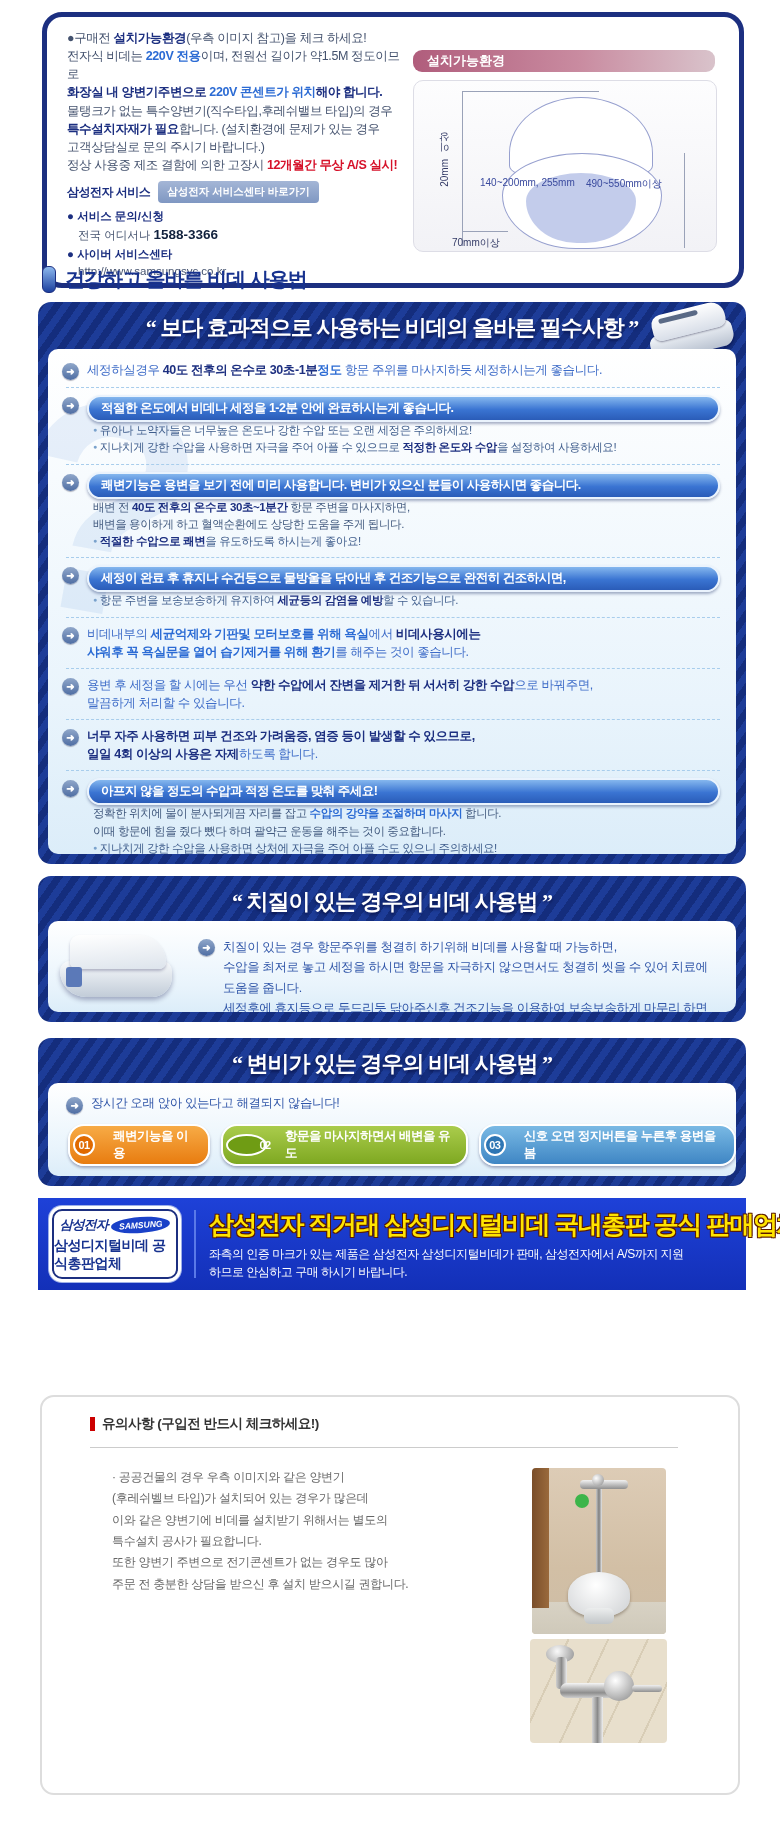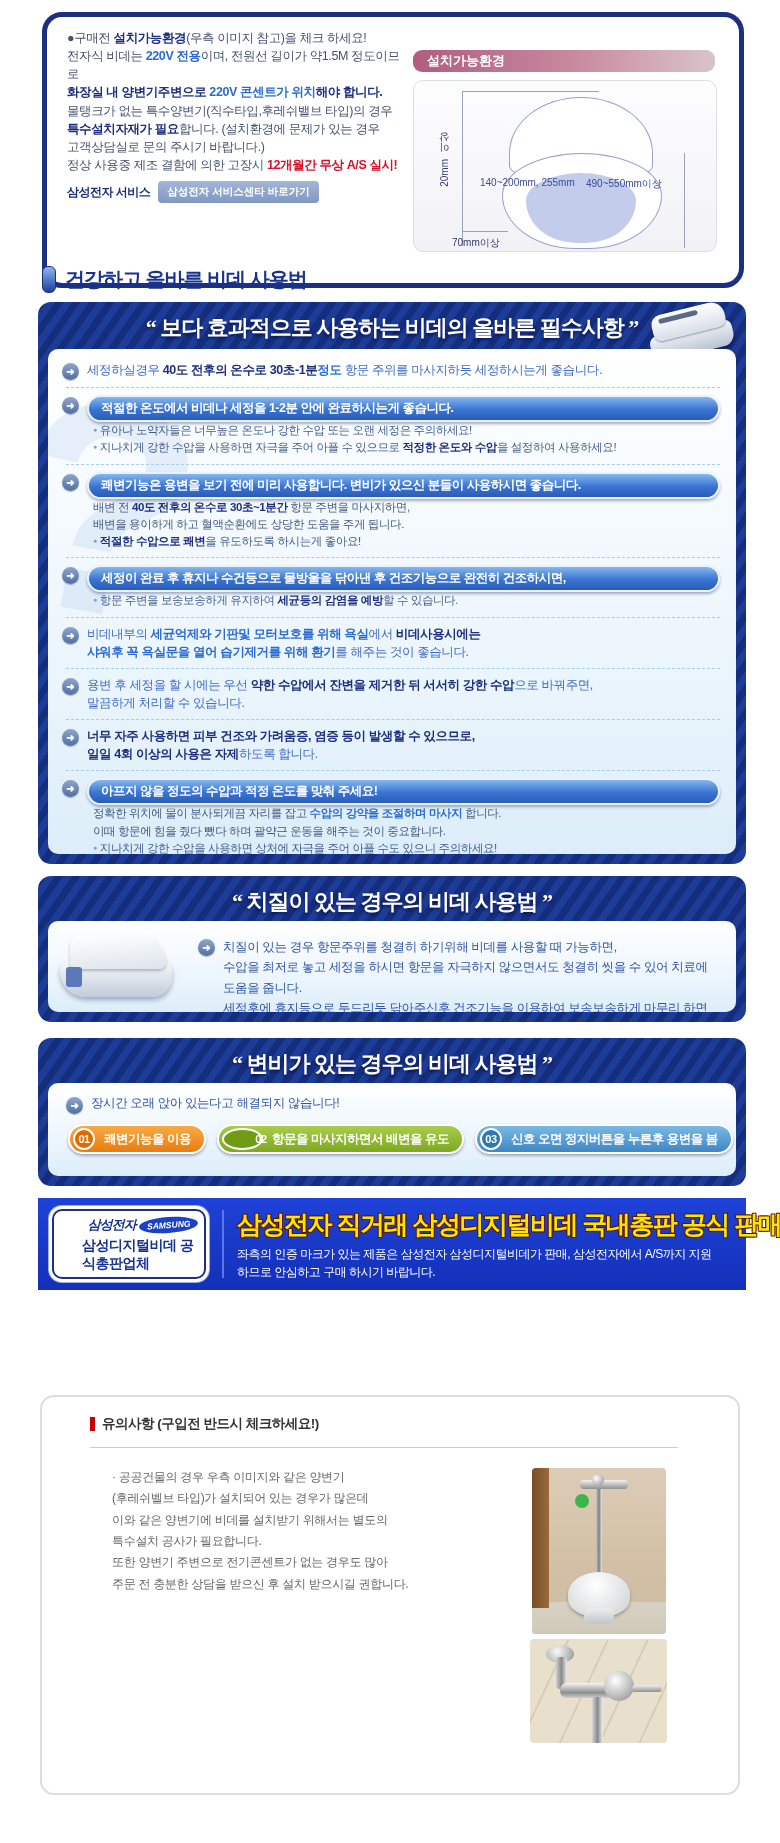--- a/index.html
+++ b/index.html
@@ -101,37 +101,37 @@
                  border-radius:14px 40px 10px 10px;box-shadow:0 2px 3px rgba(0,0,60,.25);}
   .bidet2 .b-body{position:absolute;left:12px;top:40px;width:112px;height:36px;background:linear-gradient(180deg,#f8fafc,#c2ccd8);
                  border-radius:10px 10px 20px 26px;box-shadow:0 3px 5px rgba(0,0,60,.3);}
   .bidet2 .b-panel{position:absolute;left:18px;top:46px;width:16px;height:20px;background:#5b79b8;border-radius:3px;}
   .p2-text{flex:1;display:flex;gap:8px;padding:16px 14px 0 0;}
   .p2-lines .rl{font-size:12.5px;color:#2f55a8;line-height:1.62;}
 
   
   .p3-intro{display:flex;gap:8px;align-items:flex-start;padding:12px 0 0 18px;font-size:12.5px;color:#2f55a8;letter-spacing:-0.4px;}
   .p3-steps{display:flex;gap:11px;padding:10px 0 0 20px;}
-  .step{display:flex;align-items:center;gap:9px;border-radius:16px;padding:2px 13px 2px 3px;color:#fff;
+  .step{display:flex;align-items:center;gap:18px;border-radius:16px;padding:2px 13px 2px 3px;color:#fff;
         font-weight:bold;font-size:12.5px;box-shadow:0 2px 3px rgba(0,0,60,.3);border:2px solid #fff;letter-spacing:-0.5px;}
   .step-num{flex:none;width:22px;height:22px;border-radius:50%;display:flex;align-items:center;justify-content:center;
         font-size:11px;border:2px solid #fff;box-sizing:border-box;}
   .step-orange{background:linear-gradient(180deg,#f7ab46,#e87c10);}
   .step-orange .step-num{background:#e06a00;}
   .step-green{background:linear-gradient(180deg,#aacc4c,#7ea821);}
   .step-green .step-num{background:#6f9c14;padding-left:37px;}
   .step-blue{background:linear-gradient(180deg,#79b9e4,#3f86c4);}
   .step-blue .step-num{background:#2e76b4;}
 
   
   .sambar{position:absolute;left:38px;top:1198px;width:708px;height:92px;
           background:linear-gradient(180deg,#1e41d8,#1330b8);display:flex;align-items:center;}
   .logo-box{flex:none;margin-left:14px;width:122px;height:66px;background:#fff;border-radius:10px;
             border:2px solid #1c2f80;box-shadow:0 0 0 3px #fff,0 0 0 4px #9eb0e8;
-            display:flex;flex-direction:column;align-items:center;justify-content:center;gap:3px;padding-left:28px;}
+            display:flex;flex-direction:column;align-items:center;justify-content:center;gap:3px;}
   .lb-top{display:flex;align-items:center;gap:3px;}
   .lb-brand{font-size:13px;font-weight:bold;font-style:italic;color:#17328f;letter-spacing:-1px;}
   .lb-oval{background:#1a41c8;color:#fff;border-radius:50%;padding:3px 8px;font-size:8.5px;font-weight:bold;
            font-style:italic;transform:rotate(-4deg);letter-spacing:0;}
   .lb-sub{font-size:14px;color:#17328f;font-weight:bold;letter-spacing:-0.5px;}
   .sb-divider{flex:none;width:2px;height:68px;background:#5a79e8;margin:0 13px 0 16px;}
   .sb-text{flex:1;min-width:0;}
   .sb-headline{color:#ffe400;font-weight:bold;font-size:25px;letter-spacing:-1.5px;white-space:nowrap;
                text-shadow:1px 1px 0 #5a1a00,-1px 1px 0 #5a1a00,1px -1px 0 #5a1a00,-1px -1px 0 #5a1a00;}
   .sb-body{color:#fff;font-size:12px;line-height:1.5;margin-top:4px;letter-spacing:-0.5px;}
@@ -189,20 +189,26 @@
           <div class="rl"><span class="sg-b">화장실 내 양변기주변으로  </span><span class="sg-e">220V 콘센트가 위치</span><span class="sg-b">해야 합니다.</span></div>
           <div class="rl"><span class="sg-g">물탱크가 없는 특수양변기(직수타입,후레쉬밸브  타입)의 경우</span></div>
           <div class="rl"><span class="sg-b">특수설치자재가 필요</span><span class="sg-g">합니다.  (설치환경에 문제가 있는 경우</span></div>
           <div class="rl"><span class="sg-g">고객상담실로  문의 주시기 바랍니다.)</span></div>
           <div class="rl"><span class="sg-g">정상 사용중 제조 결함에 의한 고장시 </span><span class="sg-r">12개월간  무상 A/S 실시!</span></div>
         </div>
       <div class="svc-row">
         <span class="svc-title">삼성전자 서비스</span>
         <span class="svc-btn">삼성전자 서비스센타 바로가기</span>
       </div>
+      <div class="svc-list">
+        <div class="svc-item">● <span>서비스 문의/신청</span></div>
+        <div class="svc-detail"><span>전국 어디서나 </span><b>1588-3366</b></div>
+        <div class="svc-item">● <span>사이버 서비스센타</span></div>
+        <div class="svc-detail"><span>http://www.samsungsvc.co.kr</span></div>
+      </div>
     </div>
 
     <div class="diag-header">설치가능환경</div>
     <div class="diag-box">
       <div class="dim-v"></div>
       <div class="dim-h"></div>
       <div class="dim-r"></div>
       <div class="dim-b"></div>
       <div class="tank"></div>
       <div class="bolt" style="left:148px;top:80px;"></div>

